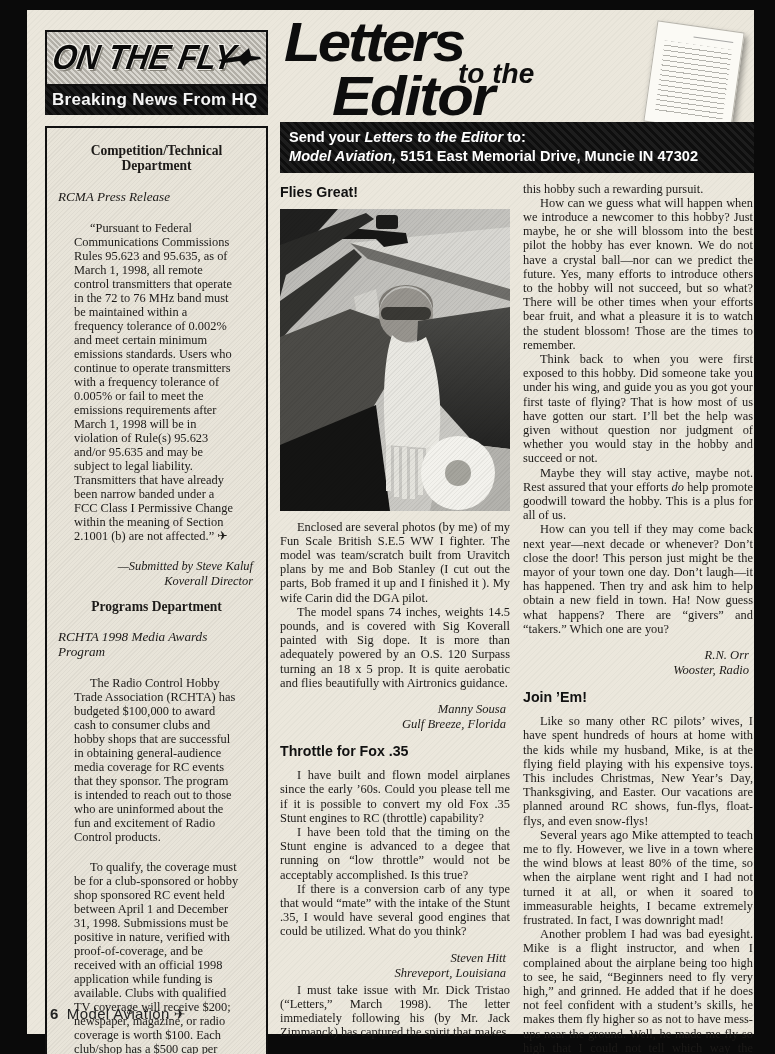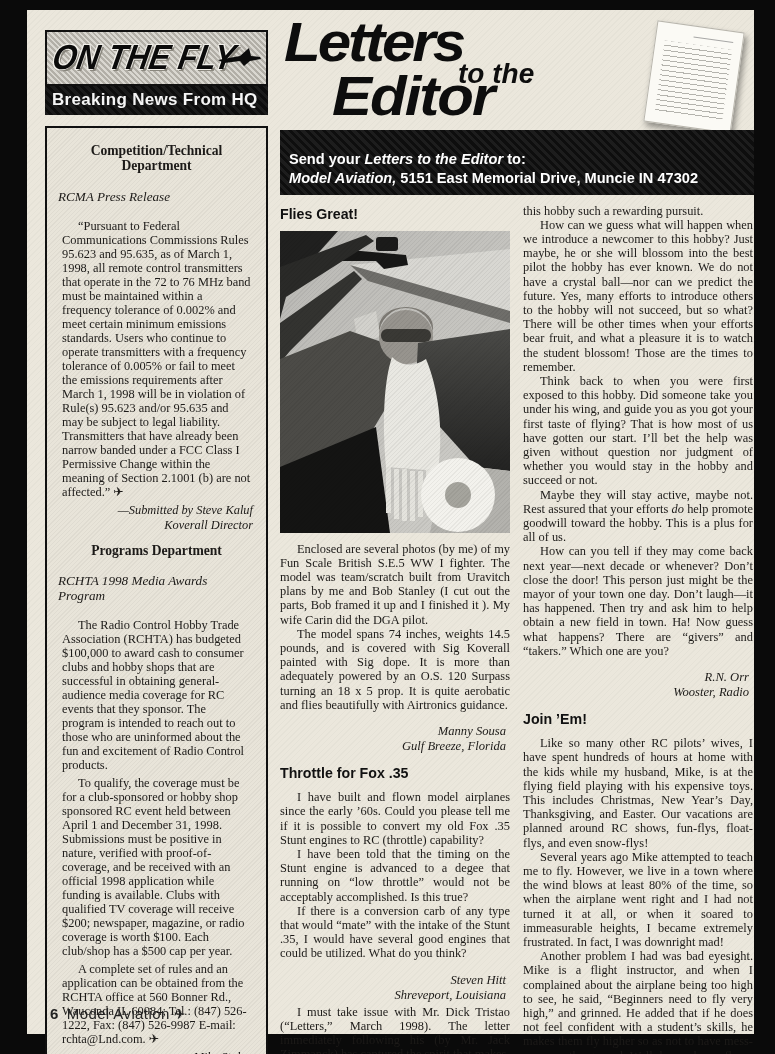--- a/index.html
+++ b/index.html
@@ -39,21 +39,21 @@
     font-size:17px; padding:4px 7px 5px; letter-spacing:0.3px;
   }
   .sidebar-body {
     margin-top:11px; border:2px solid #101010; padding:9px 11px 12px;
     background:#e8e4d9;
     background-image:repeating-linear-gradient(135deg, rgba(0,0,0,0.04) 0 1px, transparent 1px 3px);
     font-size:12.4px; line-height:1.13;
   }
   .dept-title { text-align:center; font-weight:bold; font-size:13.6px; margin:6px 0 16px; }
   .dept-sub { font-style:italic; font-size:13.2px; margin:0 0 14px; }
-  .sidebar-body p { margin:4px; text-indent:16px; }
+  .sidebar-body p { margin:16px; text-indent:16px; }
   .sig { text-align:right; font-style:italic; margin:3px 2px 10px 0; line-height:1.2; }
 
   
   .main { position:absolute; left:253px; top:8px; width:474px; }
   .headline { position:relative; height:104px; font-family:"Liberation Sans", sans-serif; font-weight:bold; font-style:italic; color:#0d0d0d; }
   .hl1 { position:absolute; left:4px; top:-10px; font-size:60px; letter-spacing:-3px; transform:scaleY(0.92); }
   .hl2 { position:absolute; left:178px; top:40px; font-size:28px; letter-spacing:0px; }
   .hl3 { position:absolute; left:52px; top:44px; font-size:60px; letter-spacing:-2px; transform:scaleY(0.92); }
   .stamp {
     position:absolute; right:16px; top:8px; width:88px; height:102px;
@@ -65,25 +65,25 @@
   .stamp-lines { height:100%;
     background-image:
       linear-gradient(#8b8b8b 0, #8b8b8b 100%),
       repeating-linear-gradient(#fbfaf5 0 4px, #9d9c96 4px 5px);
     background-size:40px 1px, 100% 100%;
     background-position:right top, 0 8px;
     background-repeat:no-repeat, no-repeat;
     opacity:0.75;
   }
   .address-bar {
-    position:relative; margin-top:8px;
+    position:relative; margin-top:0;
     background:#141414;
     background-image:repeating-linear-gradient(45deg, #1d1d1d 0 3px, #0e0e0e 3px 6px);
     color:#ffffff; font-family:"Liberation Sans", sans-serif; font-weight:bold;
-    font-size:14.6px; line-height:1.32; padding:20px 9px 6px;
+    font-size:14.6px; line-height:1.32; padding:6px 9px 6px;
   }
   .address-bar em { font-style:italic; }
   .address-bar .up { font-style:normal; }
 
   .cols { display:flex; gap:13px; margin-top:9px; }
   .col { width:230px; }
   .letter-title { font-family:"Liberation Sans", sans-serif; font-weight:bold; font-size:14.2px; margin:11px 0 9px; color:#111; }
   .col .first-title { margin-top:2px; }
   .body-p { margin:0; font-size:12.4px; line-height:1.145; text-indent:17px; text-align:justify; }
   .body-p.no-indent { text-indent:0; }

